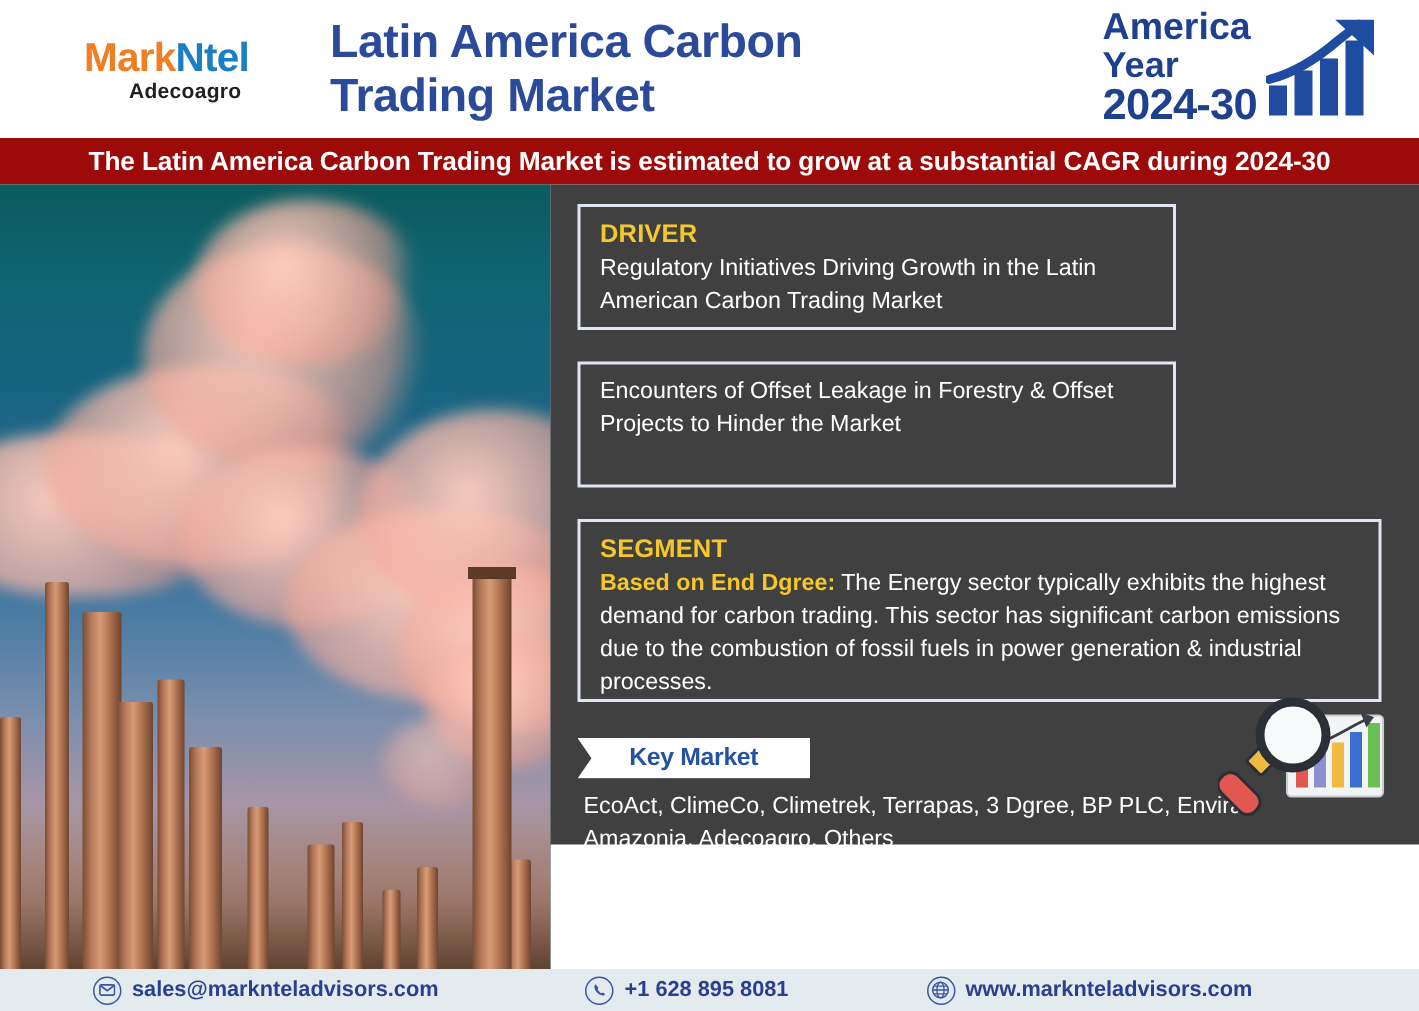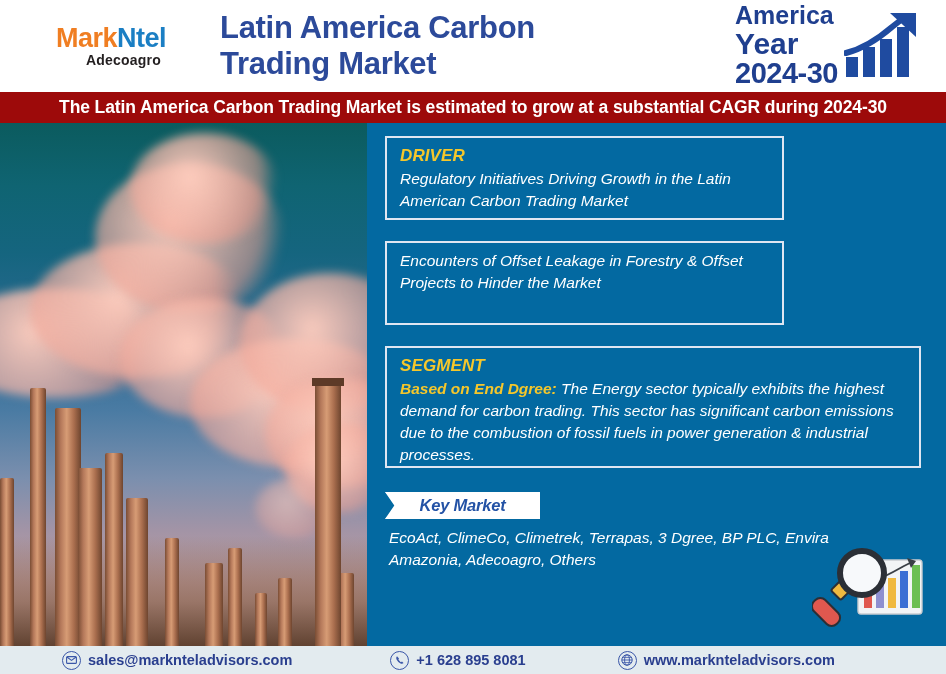--- a/index.html
+++ b/index.html
@@ -66,21 +66,21 @@
     padding-right: 24px;
     gap: 6px;
   }
   .forecast-text {
     color: #1f3f8f;
     font-weight: bold;
     line-height: 1.02;
     text-align: left;
   }
   .forecast-l1 { font-size: 25px; }
-  .forecast-l2 { font-size: 30px; }
+  .forecast-l2 { font-size: 24px; }
   .forecast-l3 { font-size: 29px; letter-spacing: -0.5px; }
 
   
   .red-banner {
     position: absolute;
     left: 0; top: 92px;
     width: 946px; height: 31px;
     background: #9d0a0a;
     color: #ffffff;
     font-size: 17.5px;
@@ -131,23 +131,22 @@
   .ground-haze {
     position: absolute;
     left: 0; bottom: 0; width: 100%; height: 110px;
     background: linear-gradient(to bottom, rgba(160,120,95,0) 0%, rgba(120,80,58,0.55) 60%, rgba(85,55,38,0.9) 100%);
   }
 
   
   .panel {
     position: absolute;
     left: 367px; top: 0;
-    width: 579px; height: 523px;
-    background: #0369a1;
-    font-style: italic;
+    width: 579px; height: 440px;
+    background: #404040;
   }
 
   .info-box {
     position: absolute;
     border: 2px solid #dfe6f2;
     box-sizing: border-box;
     padding: 7px 13px 9px 13px;
   }
   .box-driver    { left: 18px; top: 13px;  width: 399px; height: 84px; }
   .box-challenge { left: 18px; top: 118px; width: 399px; height: 84px; }

